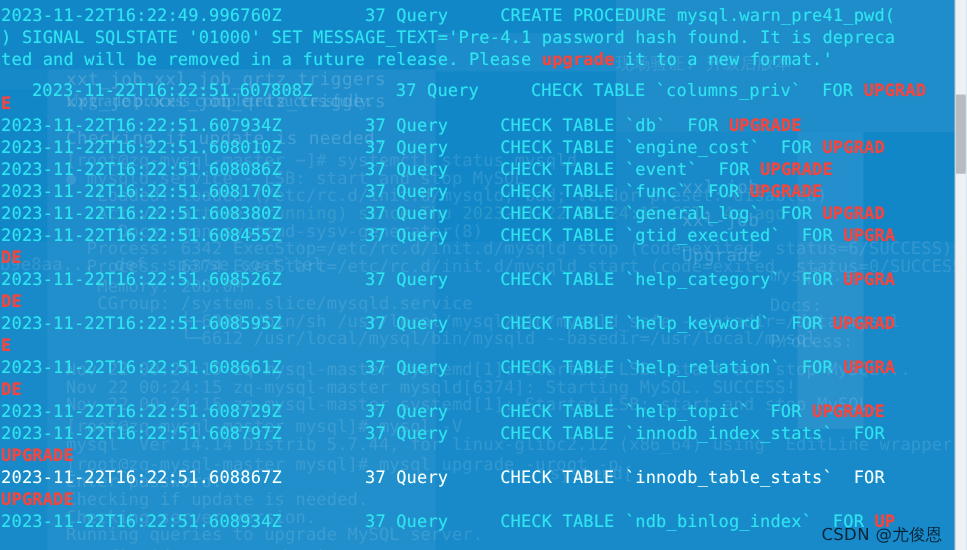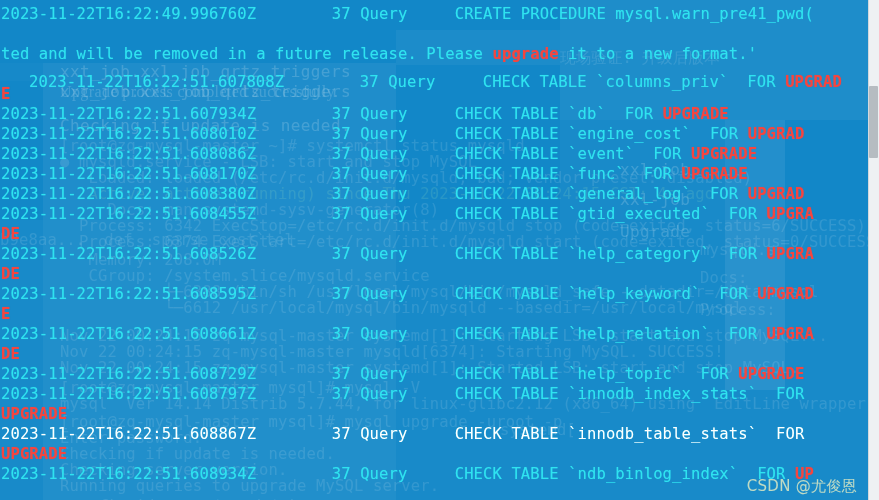--- a/index.html
+++ b/index.html
@@ -85,21 +85,21 @@
   }
 
   
   #watermark {
     position: absolute;
     right: 22px;
     bottom: 4px;
     z-index: 9;
     font-family: "DejaVu Sans", "Liberation Sans", sans-serif;
     font-size: 15px;
-    color: #fef9c3;
+    color: #000000;
     opacity: 0.72;
     white-space: nowrap;
     letter-spacing: 0.3px;
   }
 
   
   #scrollbar-track {
     position: absolute;
     top: 0; right: 0;
     width: 11px;
@@ -171,20 +171,21 @@
       <div class="ghost-line" style="left: 700px; top: 240px;">mysqld.s</div>
       <div class="ghost-line" style="left: 700px; top: 268px;">Docs:</div>
       <div class="ghost-line" style="left: 700px; top: 300px; text-align: right;">Process:</div>
       <div class="ghost-line" style="left: 0px; top: 230px;">b9e8aa...  def  sparse_cost`tel</div>
       <div class="ghost-line" style="left: 500px; top: 420px;">systemd[</div>
       <div class="ghost-line" style="left: 100px; top: 496px;">Checking system database.</div>
     </div>
 
   <div id="log-layer">
       <div class="log-line" style="top: 4px; color: rgb(47, 227, 240);"><span>2023-11-22T16:22:49.996760Z        37 Query     CREATE PROCEDURE mysql.warn_pre41_pwd(</span></div>
+      <div class="log-line" style="top: 24px; color: rgb(47, 227, 240);"><span>) SIGNAL SQLSTATE '01000' SET MESSAGE_TEXT='Pre-4.1 password hash found. It is depreca</span></div>
       <div class="log-line" style="top: 44px; color: rgb(47, 227, 240);"><span>ted and will be removed in a future release. Please </span><span class="kw" style="color: rgb(245, 69, 63);">upgrade</span><span> it to a new format.'</span></div>
       <div class="log-line" style="top: 72px; color: rgb(47, 227, 240); padding-left: 28px;"><span>2023-11-22T16:22:51.607808Z        37 Query     CHECK TABLE `columns_priv`  FOR </span><span class="kw" style="color: rgb(245, 69, 63);">UPGRAD</span></div>
       <div class="log-line" style="top: 84px; color: rgb(47, 227, 240);"><span class="kw" style="color: rgb(245, 69, 63);">E</span></div>
       <div class="log-line" style="top: 104px; color: rgb(47, 227, 240);"><span>2023-11-22T16:22:51.607934Z        37 Query     CHECK TABLE `db`  FOR </span><span class="kw" style="color: rgb(245, 69, 63);">UPGRADE</span></div>
       <div class="log-line" style="top: 124px; color: rgb(47, 227, 240);"><span>2023-11-22T16:22:51.608010Z        37 Query     CHECK TABLE `engine_cost`  FOR </span><span class="kw" style="color: rgb(245, 69, 63);">UPGRAD</span></div>
       <div class="log-line" style="top: 144px; color: rgb(47, 227, 240);"><span>2023-11-22T16:22:51.608086Z        37 Query     CHECK TABLE `event`  FOR </span><span class="kw" style="color: rgb(245, 69, 63);">UPGRADE</span></div>
       <div class="log-line" style="top: 164px; color: rgb(47, 227, 240);"><span>2023-11-22T16:22:51.608170Z        37 Query     CHECK TABLE `func`  FOR </span><span class="kw" style="color: rgb(245, 69, 63);">UPGRADE</span></div>
       <div class="log-line" style="top: 184px; color: rgb(47, 227, 240);"><span>2023-11-22T16:22:51.608380Z        37 Query     CHECK TABLE `general_log`  FOR </span><span class="kw" style="color: rgb(245, 69, 63);">UPGRAD</span></div>
       <div class="log-line" style="top: 204px; color: rgb(47, 227, 240);"><span>2023-11-22T16:22:51.608455Z        37 Query     CHECK TABLE `gtid_executed`  FOR </span><span class="kw" style="color: rgb(245, 69, 63);">UPGRA</span></div>
       <div class="log-line" style="top: 224px; color: rgb(47, 227, 240);"><span class="kw" style="color: rgb(245, 69, 63);">DE</span></div>

